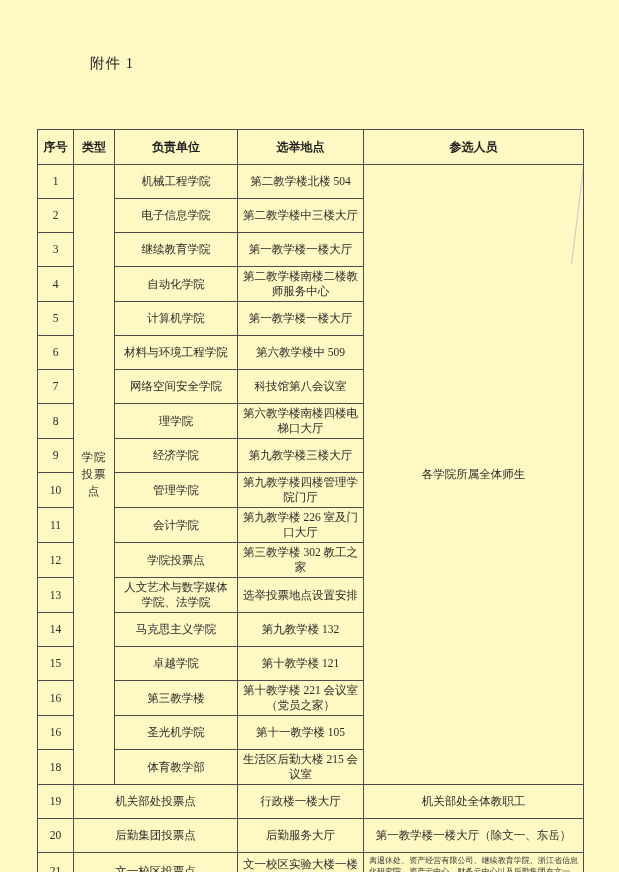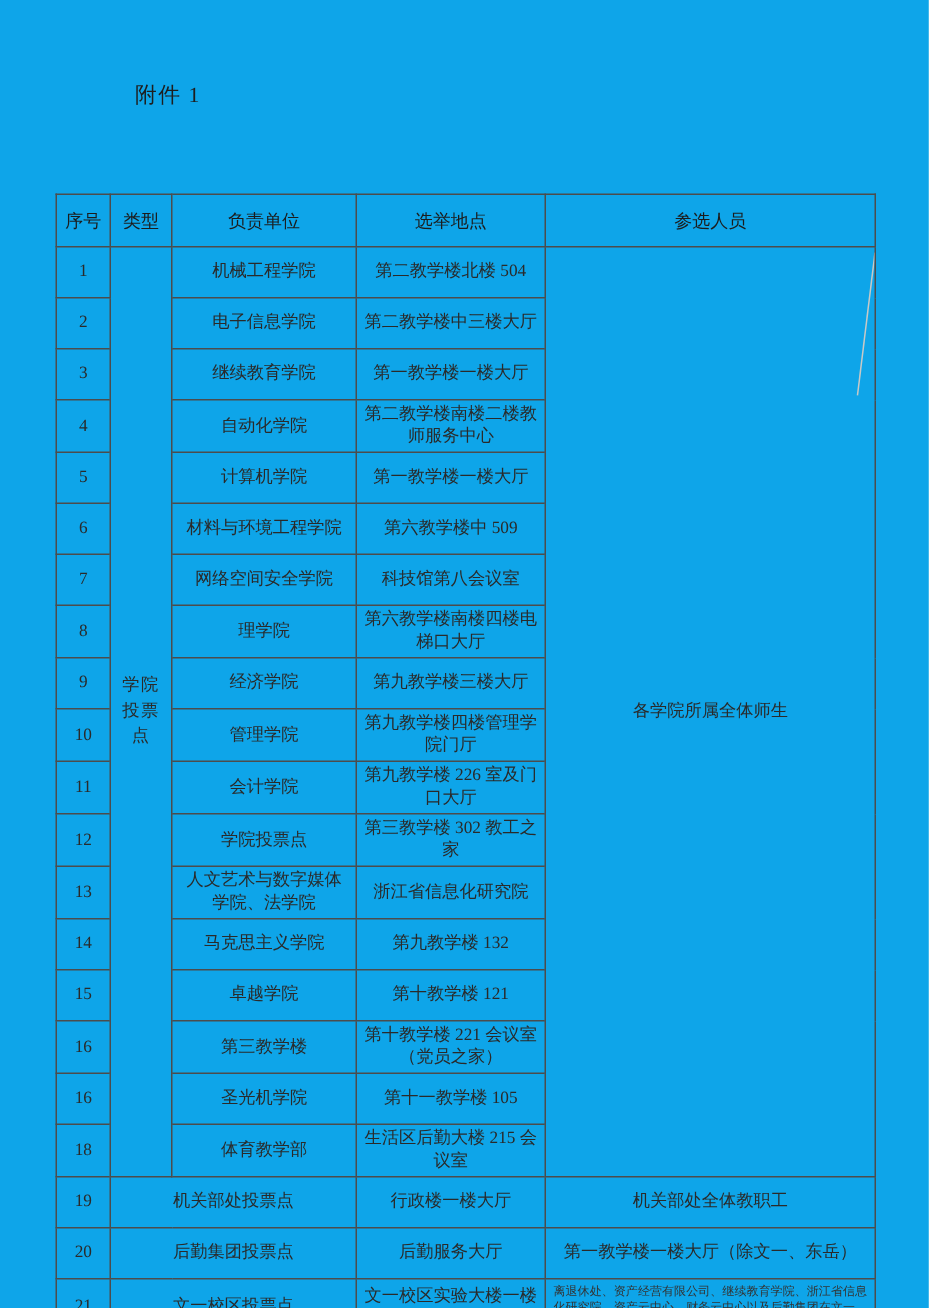--- a/index.html
+++ b/index.html
@@ -6,21 +6,21 @@
   body{
     width:619px;height:872px;
     background:#f4f4f2;
     font-family:"Liberation Serif","DejaVu Serif",serif;
     color:#242424;
     -webkit-font-smoothing:antialiased;
   }
   .page{
     position:relative;
     width:619px;height:872px;
-    background:#0ea5e9;
+    background:#fef9c3;
     overflow:hidden;
   }
   .attachment-label{
     position:absolute;
     top:54px;left:90px;
     font-size:14.5px;
     letter-spacing:1px;
     color:#1e1e1e;
   }
   .doc-title{
@@ -46,21 +46,21 @@
     vertical-align:middle;
     font-size:11.5px;
     line-height:15px;
     padding:2px 4px;
     height:29px;
     color:#2a2a2a;
     word-break:break-word;
     overflow-wrap:break-word;
   }
   .voting-table th{
-    font-weight:normal;
+    font-weight:bold;
     font-size:12px;
     height:30px;
     color:#1c1c1c;
   }
   .col-no{width:36px;}
   .col-type{width:41px;}
   .col-unit{width:123px;}
   .col-loc{width:126px;}
   .col-part{width:220px;}
   td.type-cell span{
@@ -168,21 +168,21 @@
         <td>第九教学楼 226 室及门口大厅</td>
       </tr>
       <tr>
         <td>12</td>
         <td>学院投票点</td>
         <td>第三教学楼 302 教工之家</td>
       </tr>
       <tr>
         <td>13</td>
         <td>人文艺术与数字媒体学院、法学院</td>
-        <td>浙江省信息化研究院</td>
+        <td>选举投票地点设置安排</td>
       </tr>
       <tr>
         <td>14</td>
         <td>马克思主义学院</td>
         <td>第九教学楼 132</td>
       </tr>
       <tr>
         <td>15</td>
         <td>卓越学院</td>
         <td>第十教学楼 121</td>

